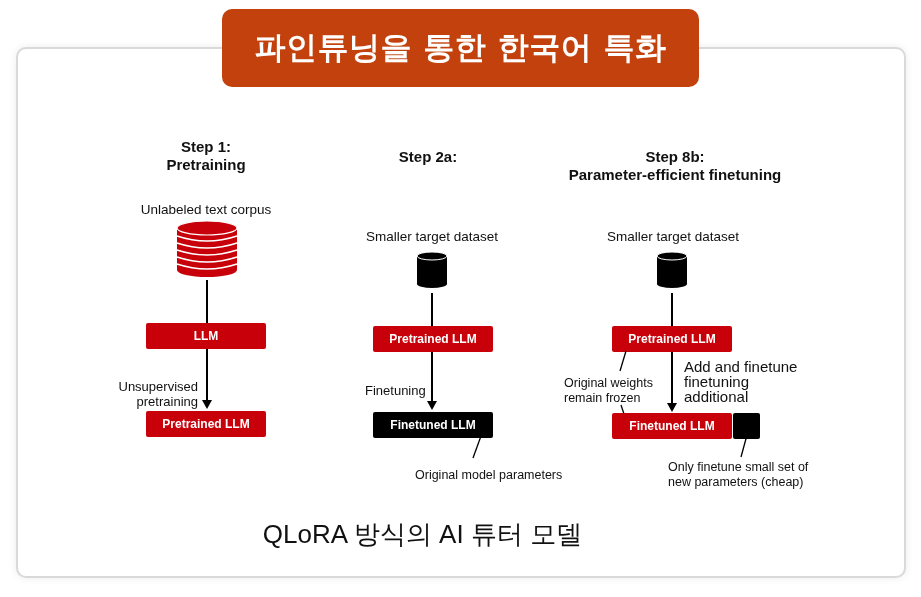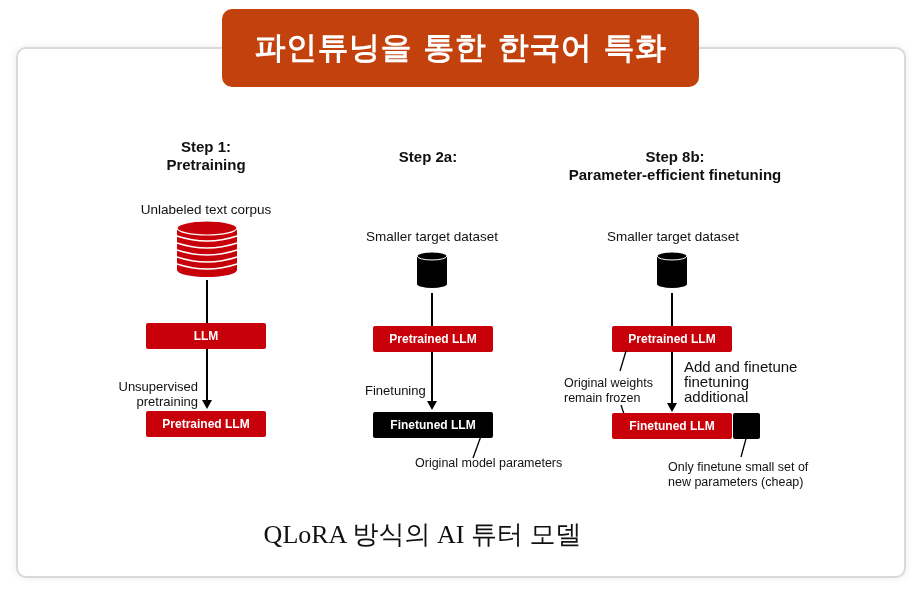--- a/index.html
+++ b/index.html
@@ -14,21 +14,21 @@
   }
   .title-box {
     position:absolute; left:222px; top:9px; width:477px; height:78px;
     background:#c2410c; border-radius:10px;
     display:flex; align-items:center; justify-content:center;
     color:#ffffff; font-family:"DejaVu Sans", sans-serif; font-weight:bold; font-size:31px;
     letter-spacing:0.5px;
   }
   .caption {
     position:absolute; left:0; width:845px; top:517px; text-align:center;
-    font-family:Liberation Serif, serif; font-size:26px; color:#111111;
+    font-family:Liberation Sans, sans-serif; font-size:26px; color:#111111;
   }
   .t { position:absolute; color:#111; font-size:13px; line-height:15px; white-space:nowrap; }
   .step { font-weight:bold; font-size:15px; line-height:18px; text-align:center; }
   .center { transform:translateX(-50%); text-align:center; }
   .box {
     position:absolute; border-radius:2px; color:#fff; font-weight:bold; font-size:12px;
     display:flex; align-items:center; justify-content:center;
   }
   .red { background:#c8000a; }
   .black { background:#000; }
@@ -97,21 +97,21 @@
   <div class="vline" style="left:431px; top:352px; height:50px;"></div>
   <div class="arrowhead" style="left:427px; top:401px;"></div>
 
   <div class="t" style="left:365px; top:373px;margin-top:10px;">Finetuning</div>
 
   <div class="box black" style="left:373px; top:412px; width:120px; height:26px;">Finetuned LLM</div>
 
   <svg class="abs" style="left:470px; top:434px;" width="14" height="26">
     <line x1="11" y1="2" x2="3" y2="24" stroke="#000" stroke-width="1.3"></line>
   </svg>
-  <div class="t" style="left:415px; top:456px; font-size:12.5px;">
+  <div class="t" style="left:415px; top:468px; font-size:12.5px;">
     <div>Original model parameters</div>
   </div>
 </div>
 
 <div>
   <div class="t step center" style="left:675px; top:148px;">
     <div>Step 8b:</div>
     <div>Parameter-efficient finetuning</div>
   </div>
   <div class="t center" style="left:673px; top:229px; font-size:13.5px;">Smaller target dataset</div>

